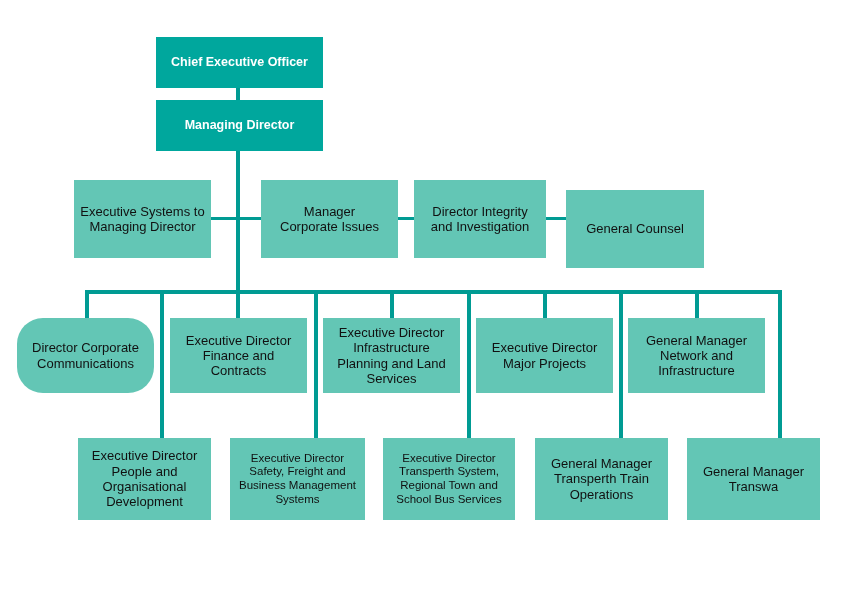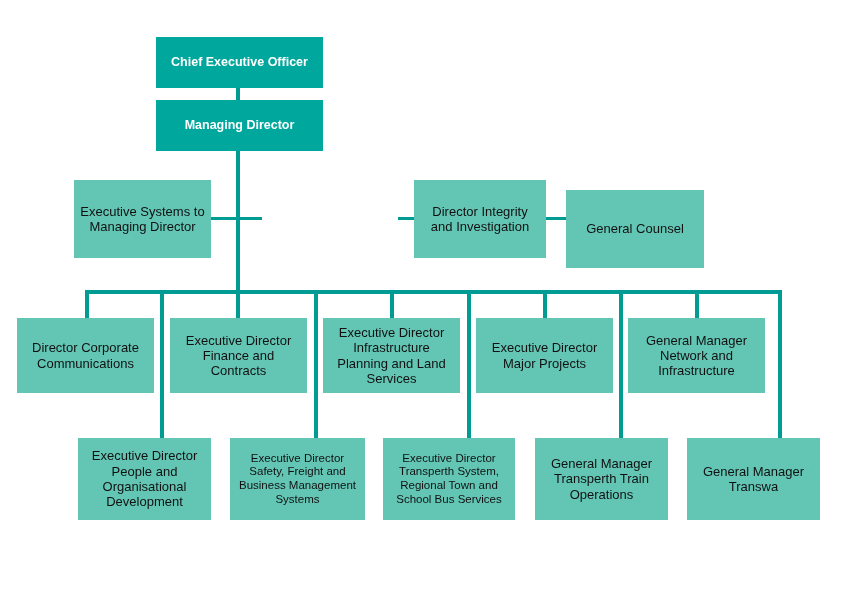--- a/index.html
+++ b/index.html
@@ -91,29 +91,33 @@
   </div>
 
   <div class="node dark" style="left:156px; top:100px; width:167px; height:51px;">
     <span class="node-label">Managing Director</span>
   </div>
 
   <div class="node light" style="left:74px; top:180px; width:137px; height:78px;">
     <span class="node-label">Executive Systems to
 Managing Director</span>
   </div>
+  <div class="node light" style="left:261px; top:180px; width:137px; height:78px;">
+    <span class="node-label">Manager
+Corporate Issues</span>
+  </div>
   <div class="node light" style="left:414px; top:180px; width:132px; height:78px;">
     <span class="node-label">Director Integrity
 and Investigation</span>
   </div>
   <div class="node light" style="left:566px; top:180px; width:138px; height:78px;margin-top:10px;">
     <span class="node-label">General Counsel</span>
   </div>
 
-  <div class="node light" style="left:17px; top:318px; width:137px; height:75px;">
+  <div class="node light" style="left:17px; top:318px; width:137px; height:75px;border-radius:26px;">
     <span class="node-label">Director Corporate
 Communications</span>
   </div>
   <div class="node light" style="left:170px; top:318px; width:137px; height:75px;">
     <span class="node-label">Executive Director
 Finance and
 Contracts</span>
   </div>
   <div class="node light" style="left:323px; top:318px; width:137px; height:75px;">
     <span class="node-label">Executive Director

